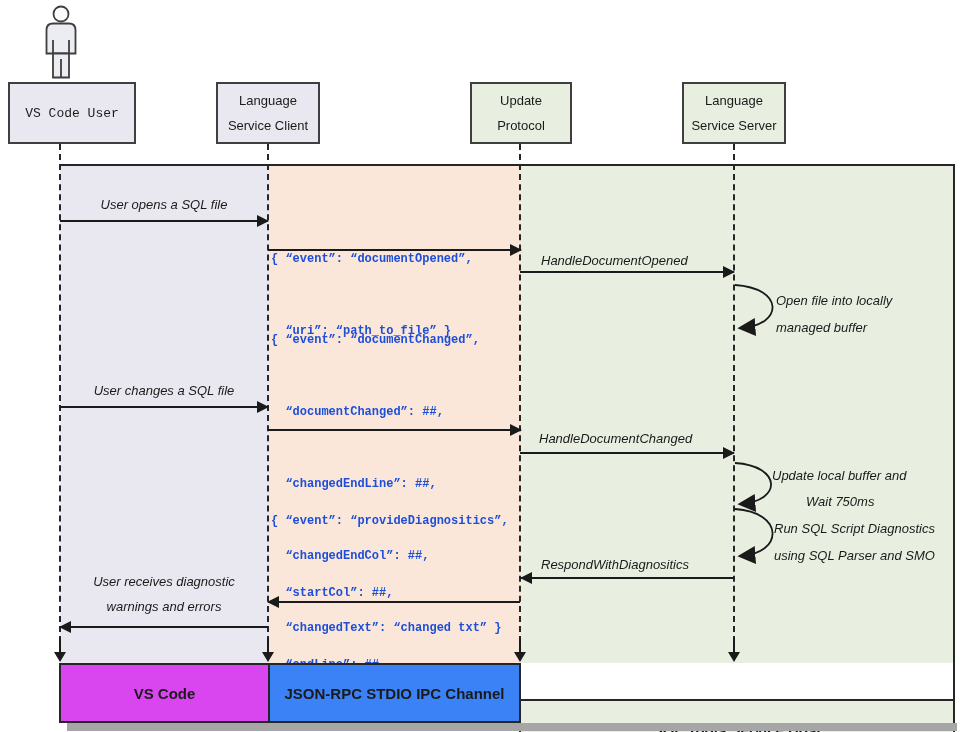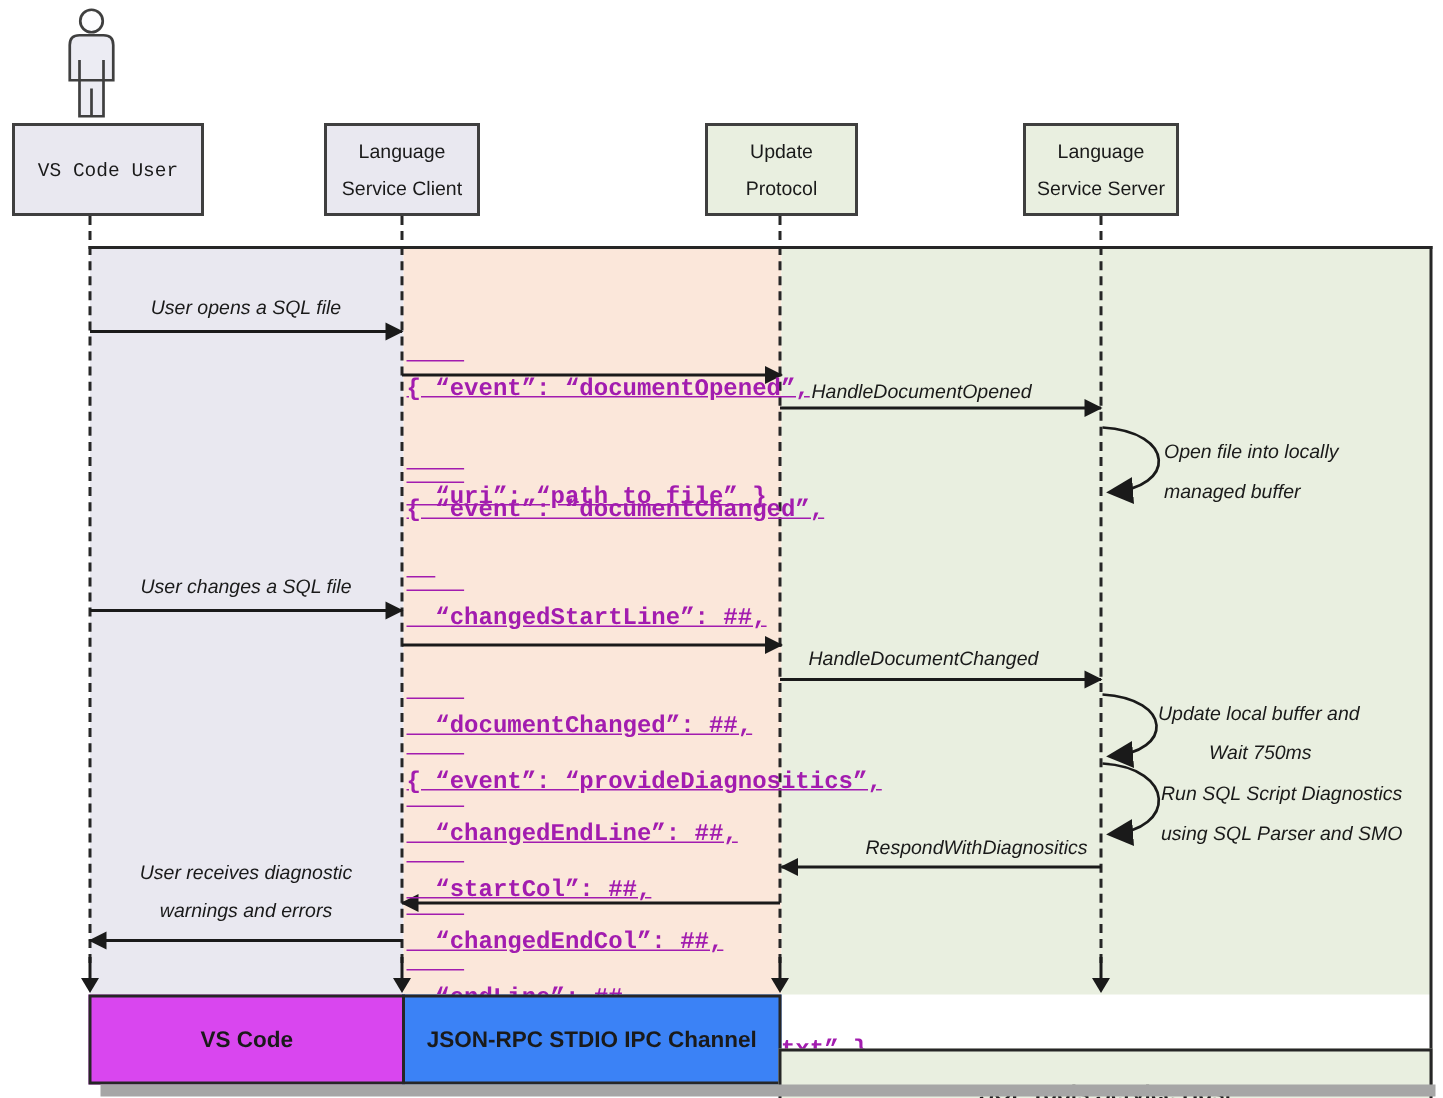--- a/index.html
+++ b/index.html
@@ -49,21 +49,21 @@
     border-top:10px solid #1a1a1a;
   }
 
   
   .lbl { position:absolute; font-style:italic; font-size:13px; white-space:nowrap; }
   .lbl.center { text-align:center; }
 
   
   .mono {
     position:absolute; font-family:"Liberation Mono","DejaVu Sans Mono",monospace;
-    font-size:16px; font-weight:bold; line-height:24px; white-space:pre; color:#a21caf;text-decoration:underline;
+    font-size:12px; font-weight:bold; line-height:24px; white-space:pre; color:#1d4ed8;
   }
 
   
   .fbox {
     position:absolute; top:663px; height:60px; box-sizing:border-box;
     border:2px solid #262626; display:flex; align-items:center; justify-content:center;
     font-size:15px; font-weight:bold;
   }
   .fbox.lavender { background:#d946ef; }
   .fbox.peach    { background:#3b82f6; }
@@ -140,31 +140,30 @@
   <div class="lbl center" style="left:59px; width:210px; top:197px;">User opens a SQL file</div>
   <div class="lbl" style="left:541px; top:253px;">HandleDocumentOpened</div>
   <div class="lbl" style="left:776px; top:293px;">Open file into locally</div>
   <div class="lbl" style="left:776px; top:320px;">managed buffer</div>
   <div class="lbl center" style="left:59px; width:210px; top:383px;">User changes a SQL file</div>
   <div class="lbl" style="left:539px; top:431px;">HandleDocumentChanged</div>
   <div class="lbl" style="left:772px; top:468px;">Update local buffer and</div>
   <div class="lbl" style="left:806px; top:494px;">Wait 750ms</div>
   <div class="lbl" style="left:774px; top:521px;">Run SQL Script Diagnostics</div>
   <div class="lbl" style="left:774px; top:548px;">using SQL Parser and SMO</div>
-  <div class="lbl" style="left:541px; top:557px;margin-left:36px;">RespondWithDiagnositics</div>
+  <div class="lbl" style="left:541px; top:557px;">RespondWithDiagnositics</div>
   <div class="lbl center" style="left:59px; width:210px; top:574px;">User receives diagnostic</div>
   <div class="lbl center" style="left:59px; width:210px; top:599px;">warnings and errors</div>
 
   <div class="mono" style="left:271px; top:199px;">
     <div>{ “event”: “documentOpened”,</div>
     <div>  “uri”: “path_to_file” }</div>
   </div>
   <div class="mono" style="left:271px; top:280px;">
     <div>{ “event”: “documentChanged”,</div>
-    <div>  “changedStartLine”: ##,</div>
     <div>  “documentChanged”: ##,</div>
     <div>  “changedEndLine”: ##,</div>
     <div>  “changedEndCol”: ##,</div>
     <div>  “changedText”: “changed txt” }</div>
   </div>
   <div class="mono" style="left:271px; top:461px;">
     <div>{ “event”: “provideDiagnositics”,</div>
     <div>  “startCol”: ##,</div>
     <div>  “endLine”: ##,</div>
     

